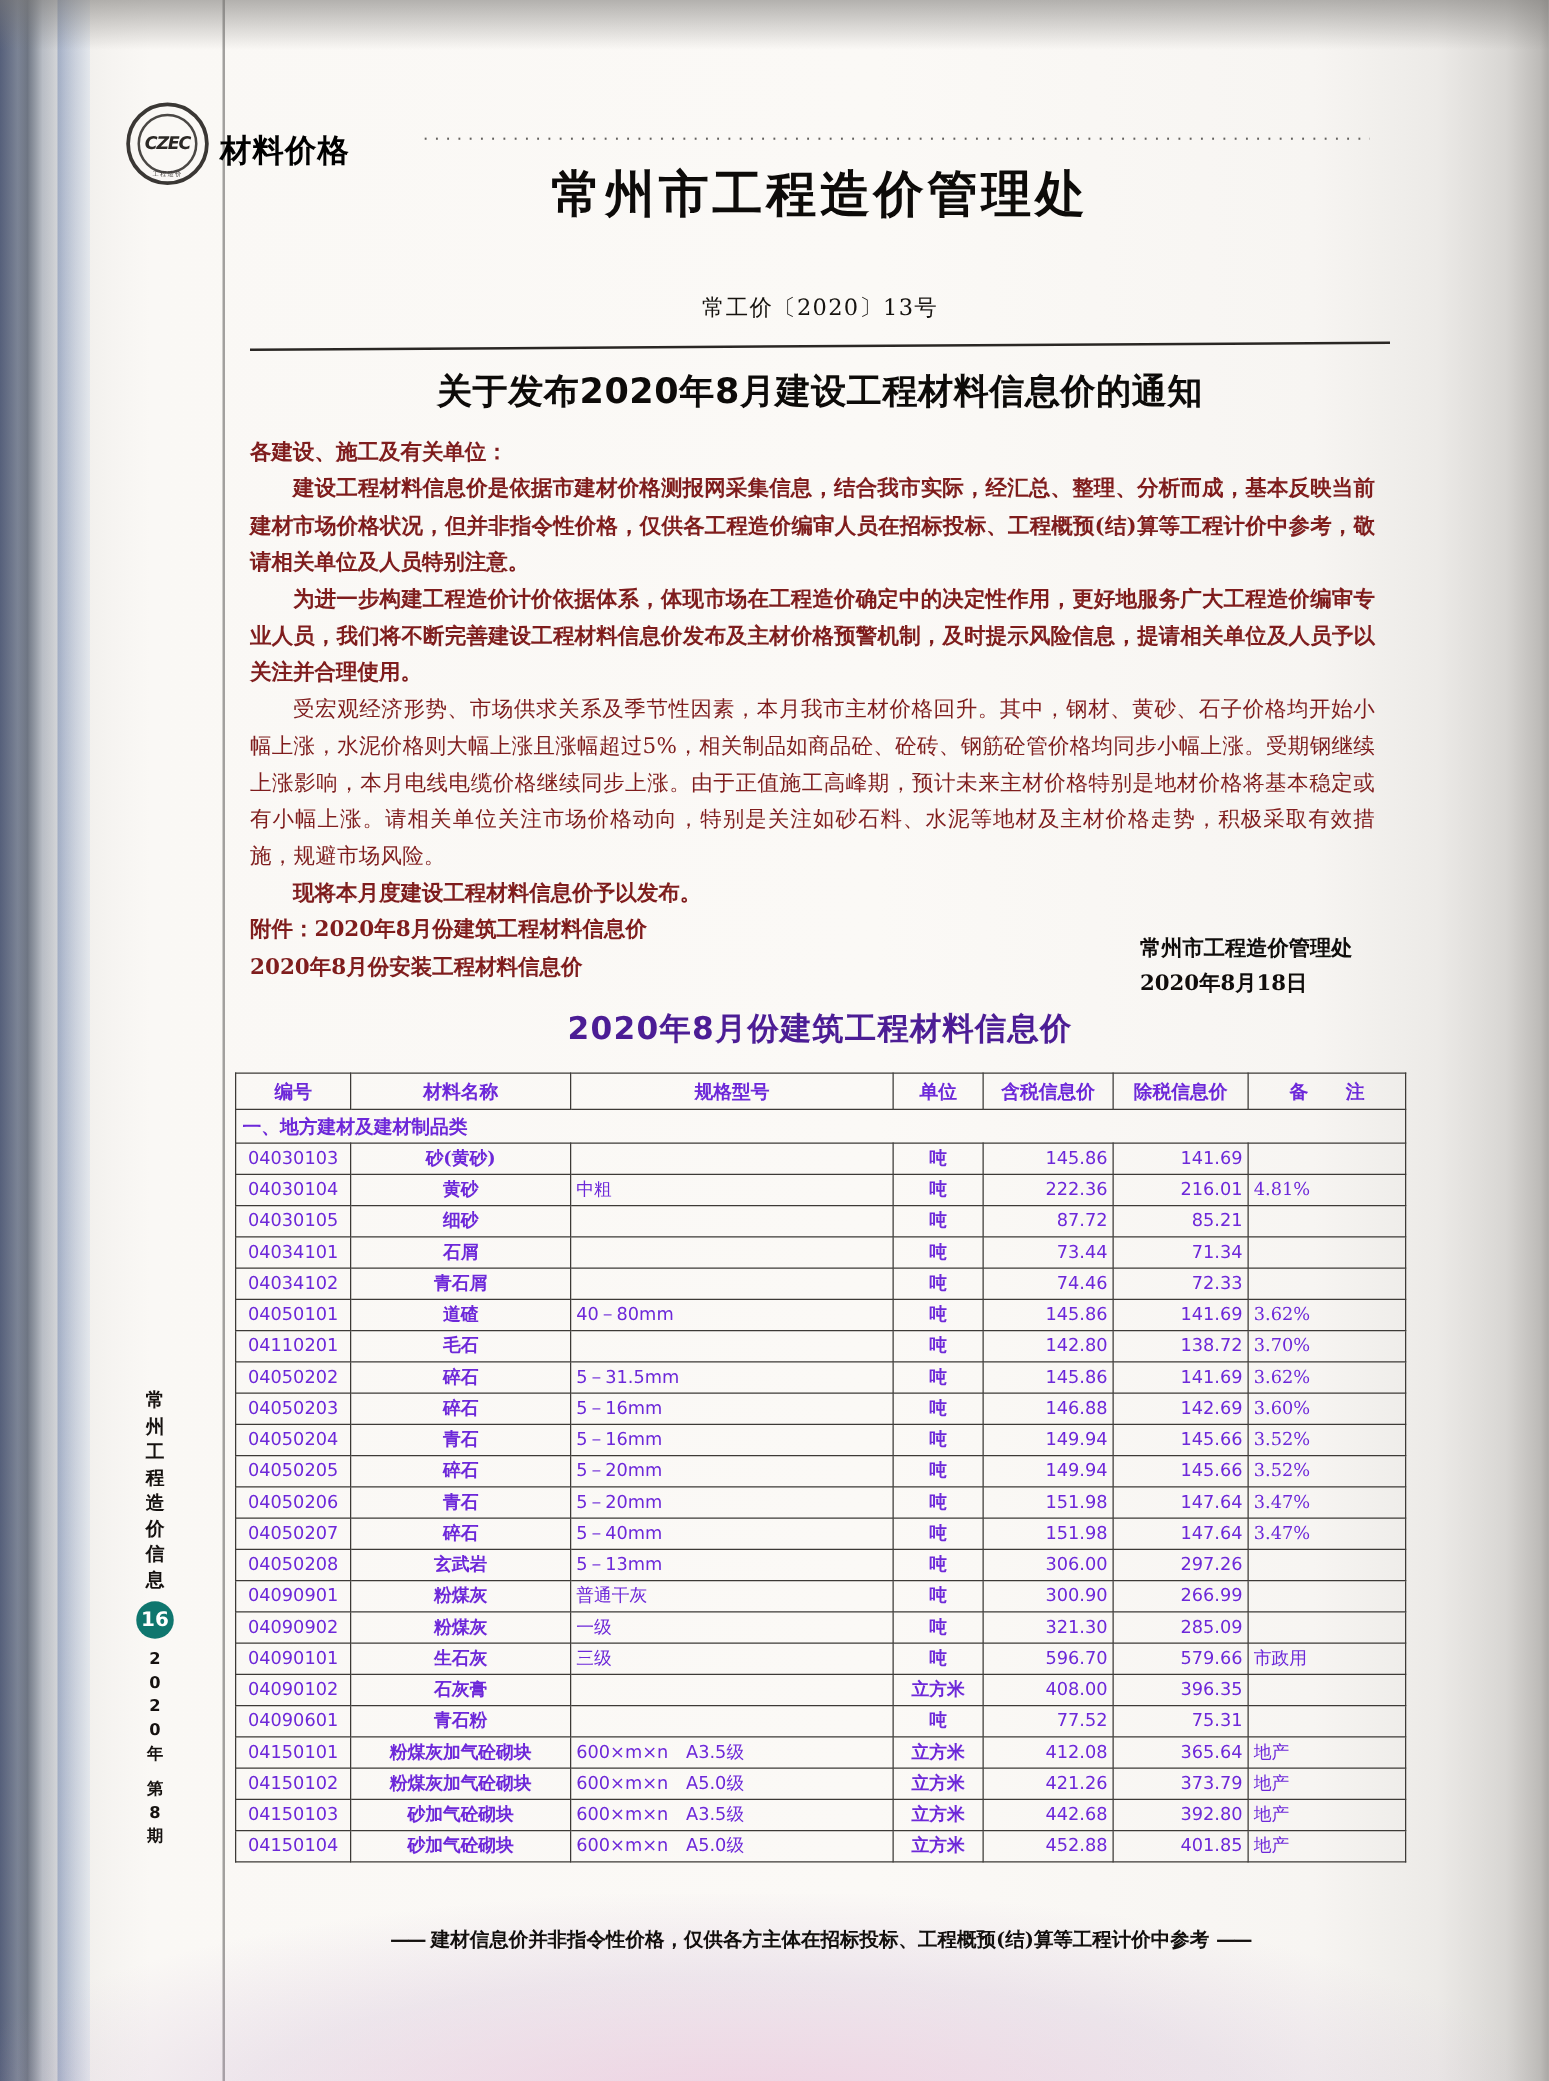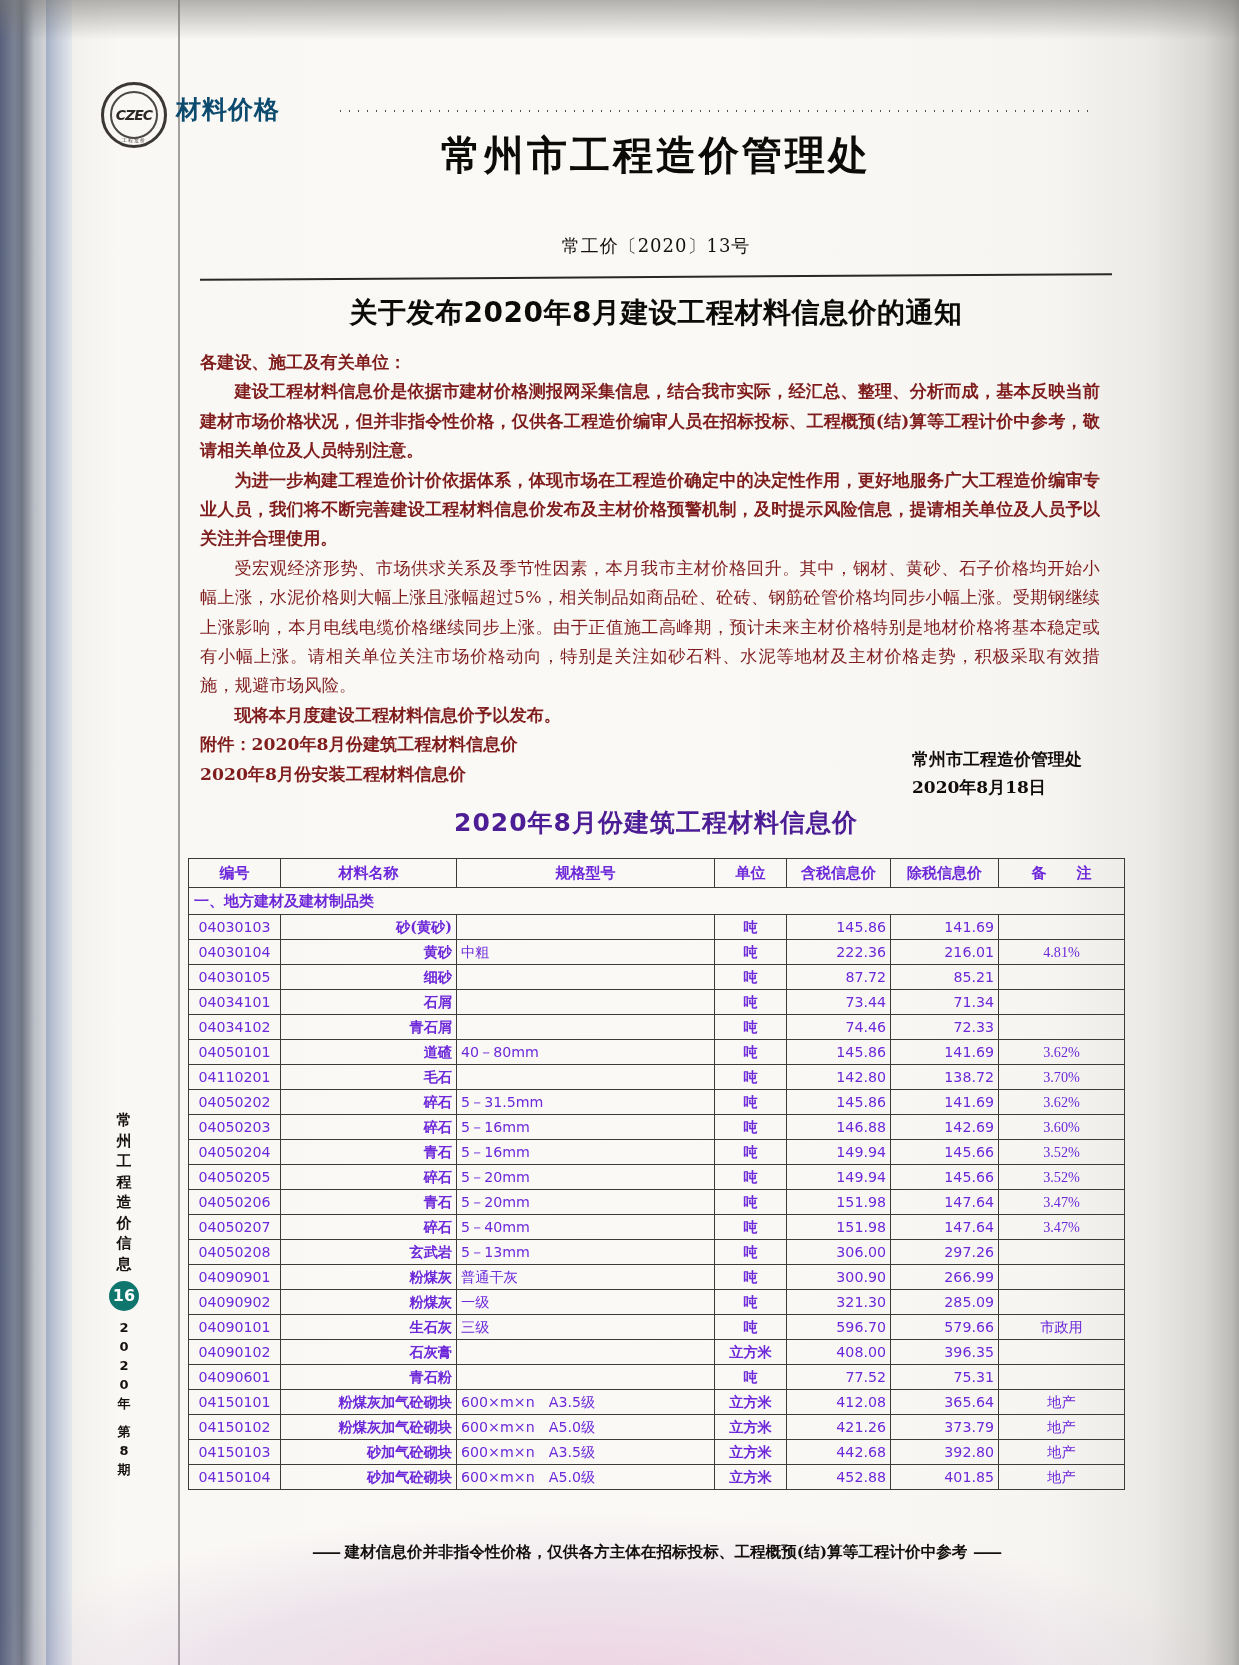--- a/index.html
+++ b/index.html
@@ -52,21 +52,21 @@
     border:3px solid #3a3734;
     display:flex;align-items:center;justify-content:center;
   }
   .logo .inner{
     width:44px;height:44px;border-radius:50%;border:2px solid #4a4744;
     display:flex;align-items:center;justify-content:center;
     font-size:14px;font-weight:700;font-style:italic;color:#2b2825;letter-spacing:-1px;
   }
   .logo .sub{position:absolute;bottom:2px;left:0;width:100%;text-align:center;font-size:5px;color:#3a3734;letter-spacing:1px;}
   .hdr .brand{
-    position:absolute;left:30px;top:15px;font-size:25px;font-weight:700;color:#0c4a6e;letter-spacing:1px;
+    position:absolute;left:30px;top:26px;font-size:25px;font-weight:700;color:#000000;letter-spacing:1px;
   }
   .dots{
     position:absolute;left:190px;top:32px;width:760px;height:2px;
     background-image:radial-gradient(circle,#55524f 0.7px,transparent 0.9px);
     background-size:9px 2px;background-repeat:repeat-x;
   }
   .org-title{
     position:absolute;left:0;top:128px;width:940px;text-align:center;
     font-size:40px;font-weight:700;color:#0d0b09;letter-spacing:3px;
   }
@@ -125,25 +125,25 @@
   }
   table.price th{font-weight:700;text-align:center;font-size:15px;height:26px;}
   col.c-code{width:92px}
   col.c-name{width:176px}
   col.c-spec{width:258px}
   col.c-unit{width:72px}
   col.c-tax{width:104px}
   col.c-ntax{width:108px}
   col.c-note{width:126px}
   td.code{text-align:center;font-family:"DejaVu Sans","Liberation Sans",sans-serif;font-size:13.6px;}
-  td.name{text-align:right;padding-left:7px;font-weight:700;margin-left:32px;}
+  td.name{text-align:center;padding-left:7px;font-weight:700;margin-left:32px;}
   td.spec{text-align:left;padding-left:9px;font-family:"DejaVu Sans","Liberation Sans",sans-serif;font-size:13.6px;}
   td.unit{text-align:center;font-weight:700;}
   td.num{text-align:right;padding-right:16px;font-family:"DejaVu Sans","Liberation Sans",sans-serif;font-size:14px;}
-  td.note{text-align:center;padding-left:6px;font-size:13.6px;font-family:Liberation Serif, serif;}
+  td.note{text-align:left;padding-left:6px;font-size:13.6px;}
   tr.section td{text-align:left;font-weight:700;font-size:15px;padding-left:5px;height:24px;}
 
   
   .foot{
     position:absolute;left:0;top:1542px;width:940px;text-align:center;
     font-family:"DejaVu Serif","Liberation Serif",serif;
     font-size:15.6px;font-weight:700;color:#120f0d;
   }
   .foot .dash{letter-spacing:-2px;}
 </style>

